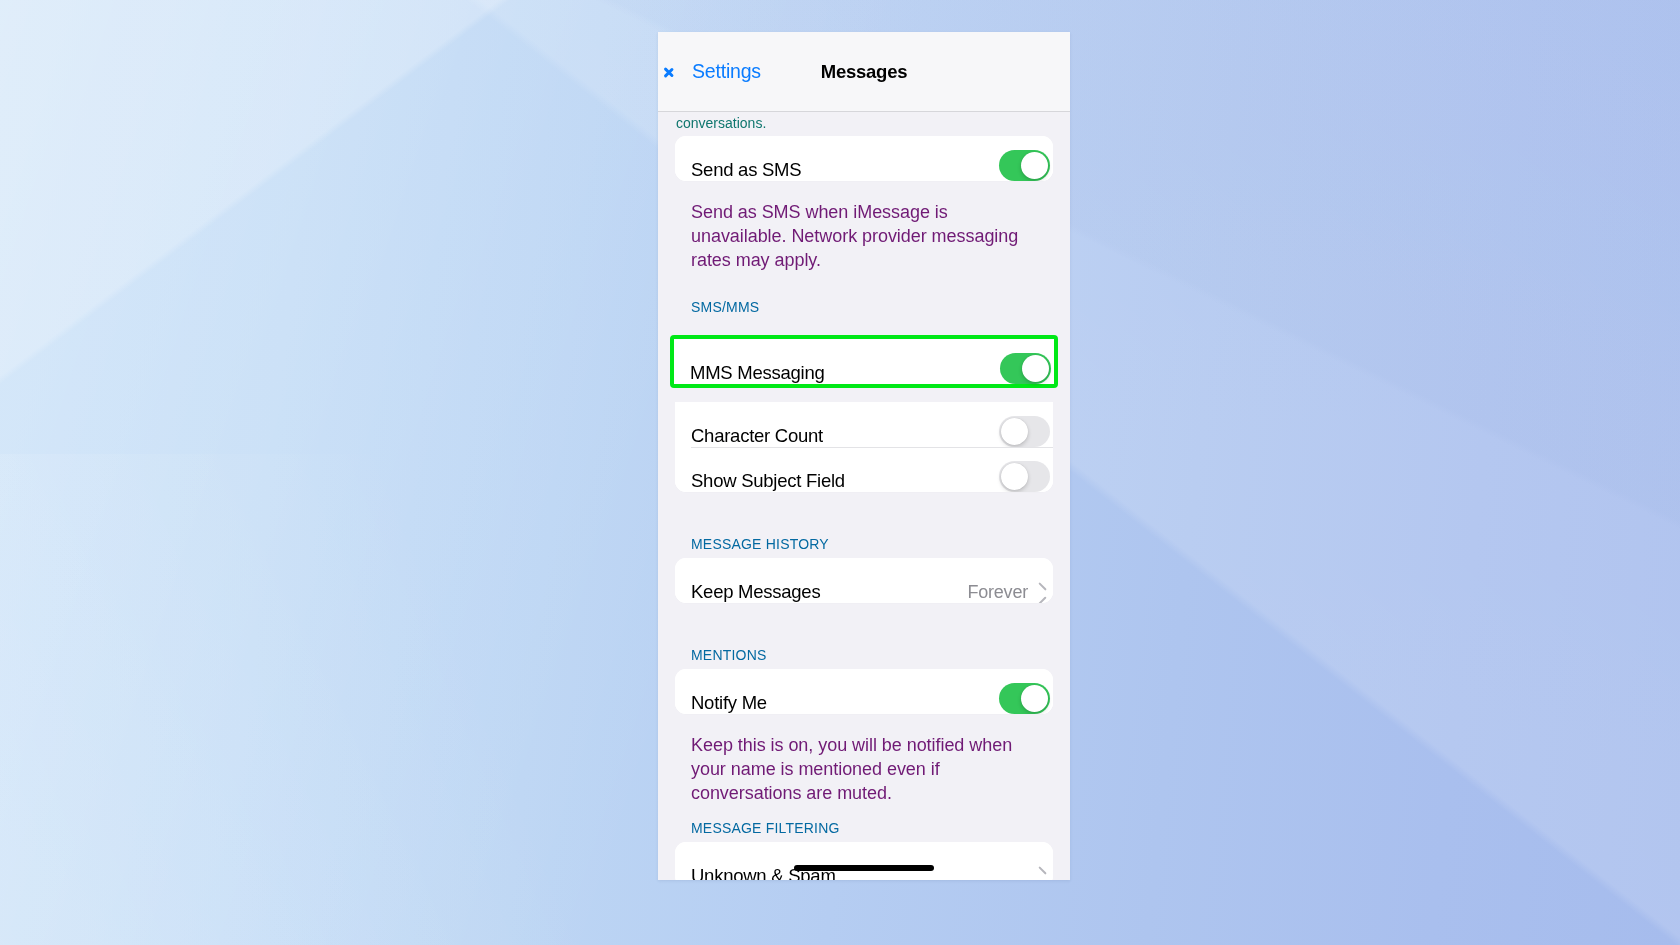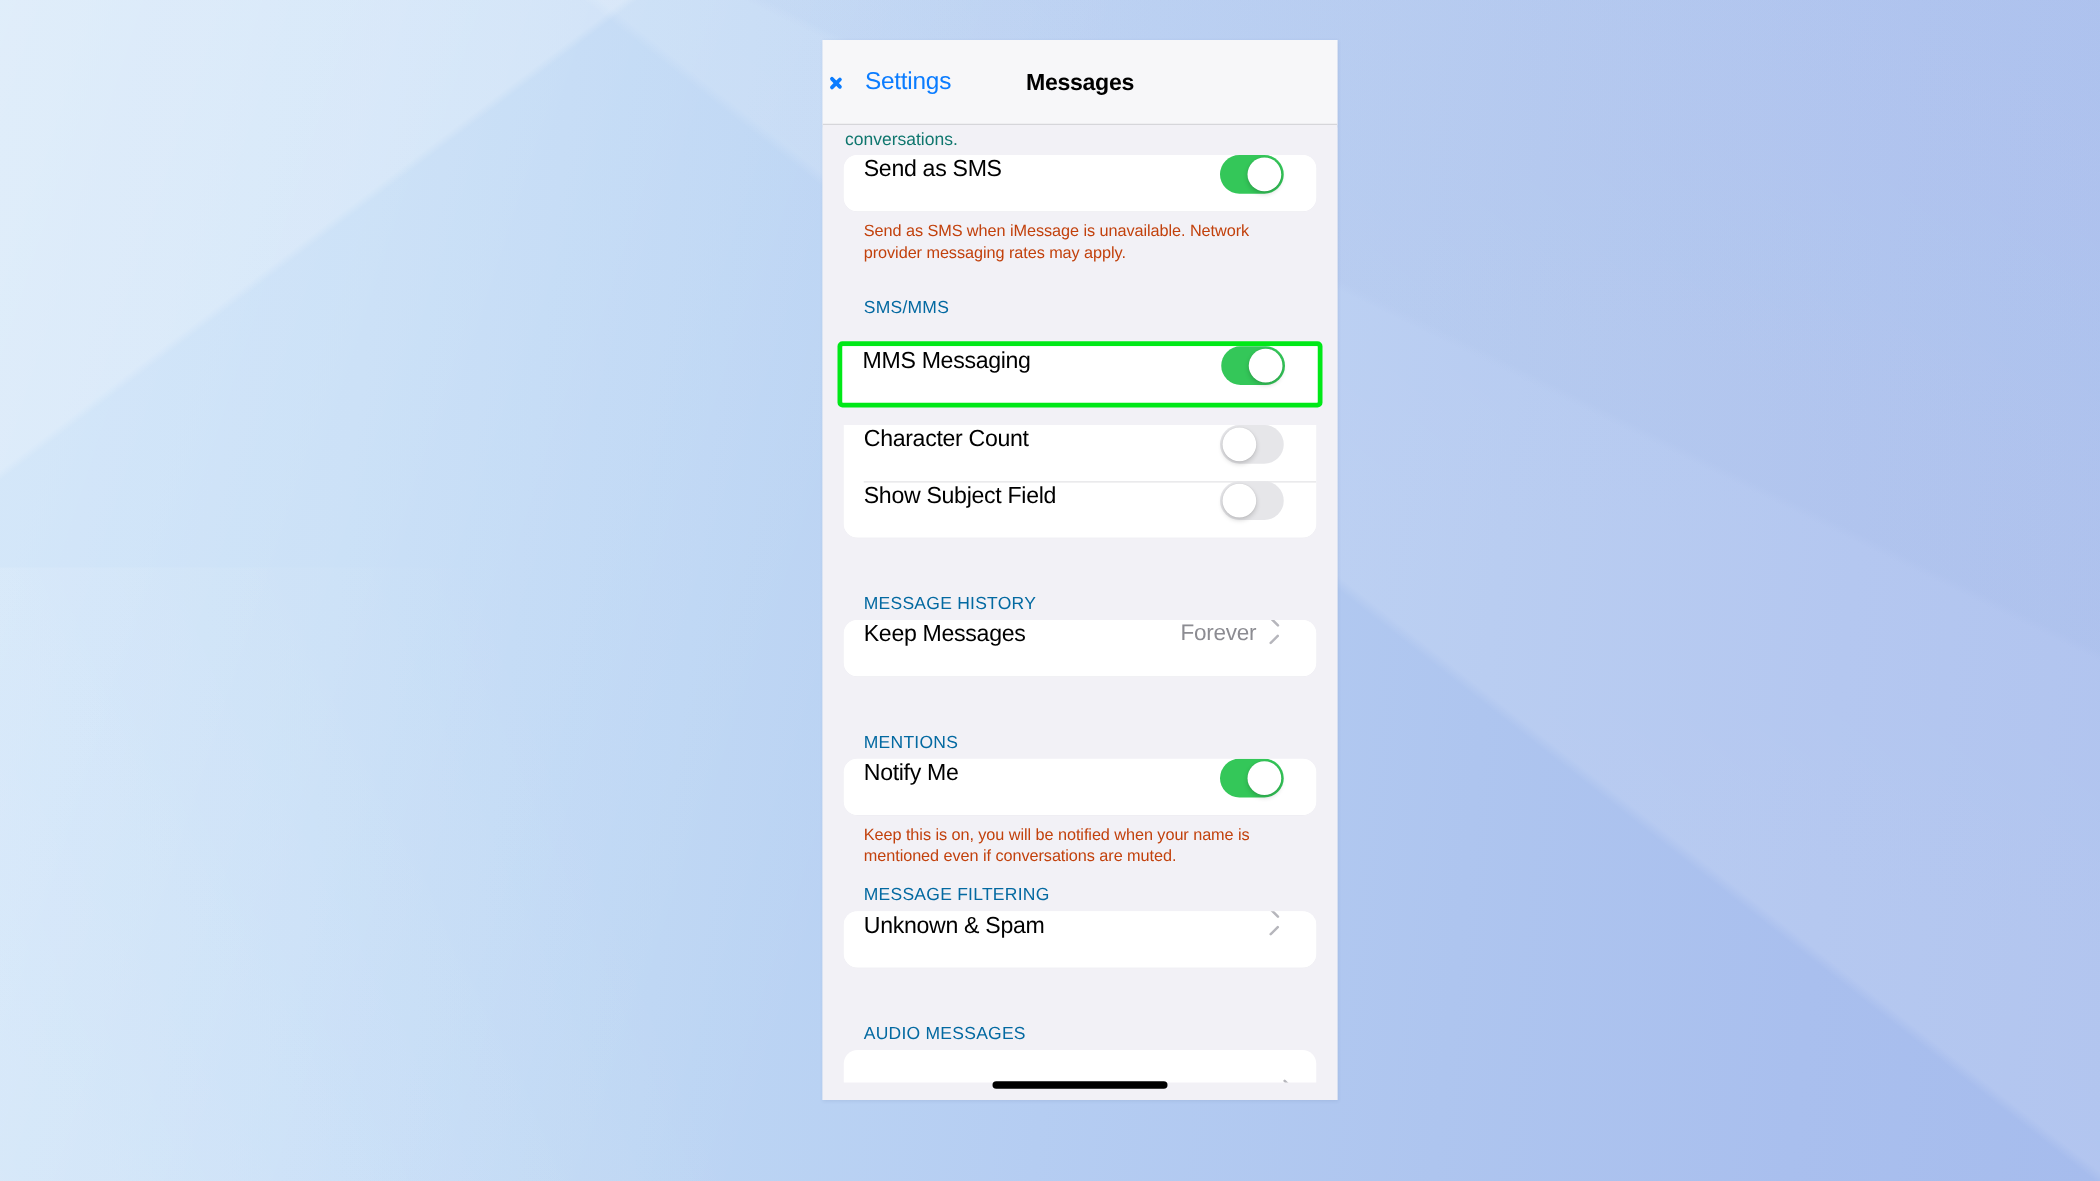--- a/index.html
+++ b/index.html
@@ -49,21 +49,21 @@
     width: 412px;
     height: 848px;
     background: #f2f1f6;
     overflow: hidden;
     box-shadow: 0 1px 3px rgba(40,60,110,0.10);
   }
 
   
   .navbar {
     position: relative;
-    height: 68px;
+    height: 80px;
     background: #f7f7f9;
     border-bottom: 1px solid #d6d6da;
     display: flex;
     align-items: center;
   }
   .nav-back {
     display: flex;
     align-items: center;
     gap: 7px;
     margin-left: 14px;
@@ -126,23 +126,23 @@
   .card {
     background: #fff;
     border-radius: 11px;
     overflow: hidden;
     box-shadow: 0 0.5px 0 rgba(0,0,0,0.02);
   }
 
   .row {
     position: relative;
     display: flex;
-    align-items: flex-start;
+    align-items: flex-end;
     min-height: 45px;
-    padding: 0 26px 0 16px;
+    padding: 0 3px 0 16px;
     background: #fff;
   }
   .row + .row::before {
     content: "";
     position: absolute;
     left: 16px; right: 0; top: 0;
     height: 1px;
     background: #e3e3e6;
   }
   .row-label {
@@ -202,24 +202,24 @@
   .chev-right::after  { top: 11px; transform: rotate(-45deg); transform-origin: right center; }
 
   
   .section-hdr {
     font-size: 14px;
     color: #0369a1;
     letter-spacing: 0.2px;
     padding: 0 0 6px 16px;
   }
   .footnote {
-    font-size: 13px;
-    color: #c2410c;
+    font-size: 18px;
+    color: #701a75;
     line-height: 1.33;
-    padding: 7px 10px 0 16px;
+    padding: 20px 10px 0 16px;
     letter-spacing: -0.05px;
   }
   .sp-14 { height: 14px; }
   .sp-26 { height: 26px; }
   .sp-44 { height: 44px; }
 
   
   .highlight-wrap {
     position: relative;
     border: 4px solid #00e817;

